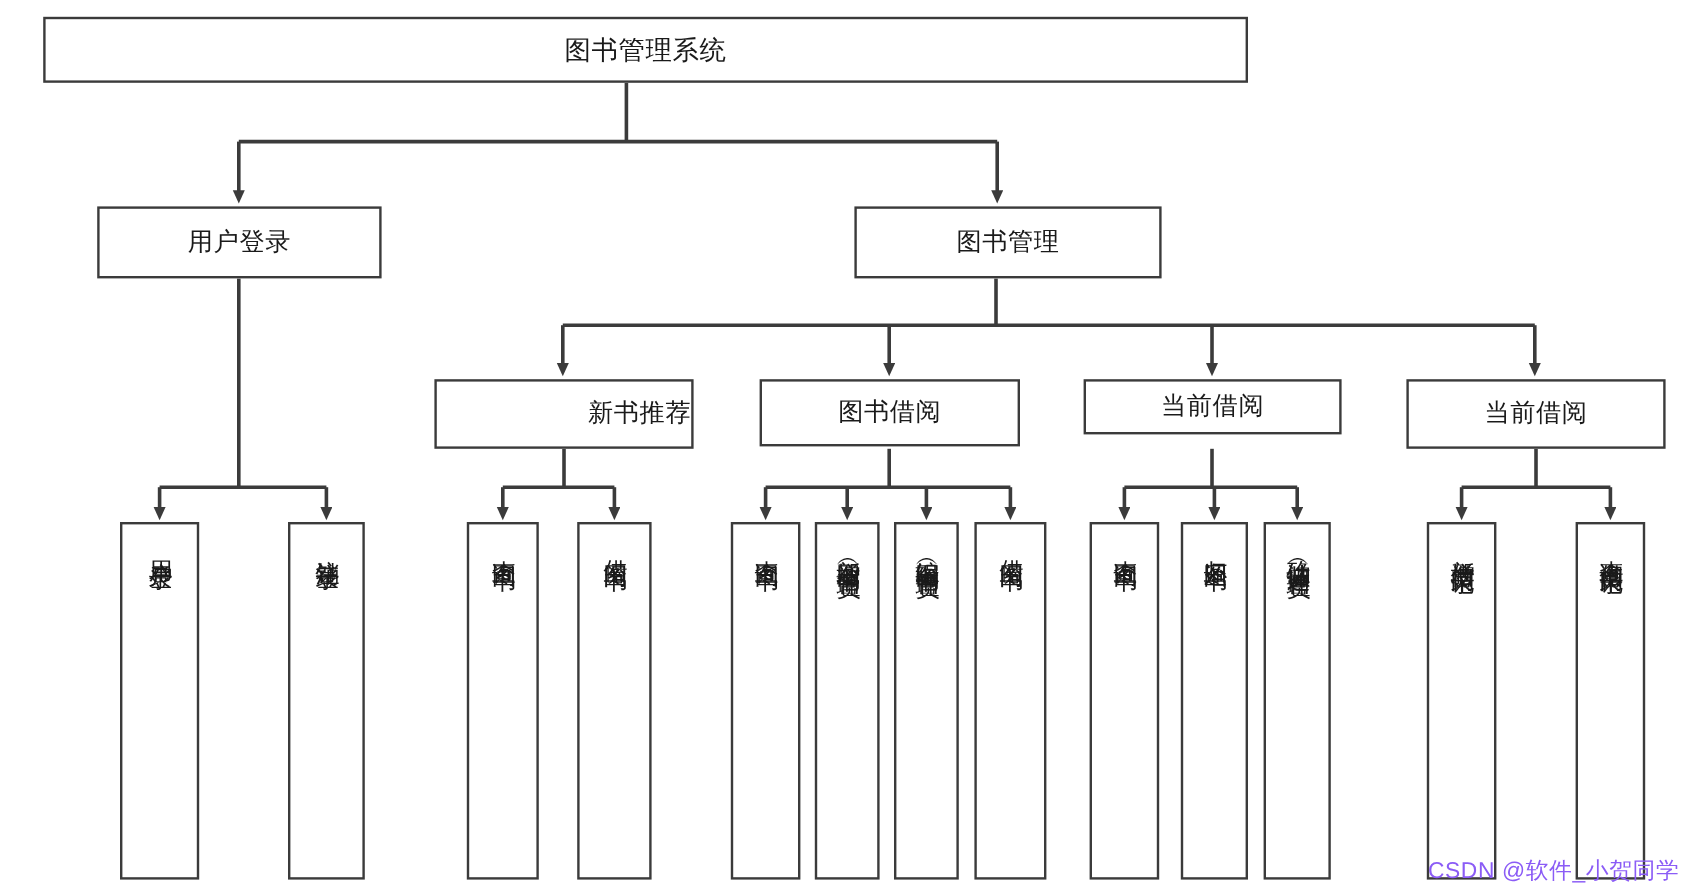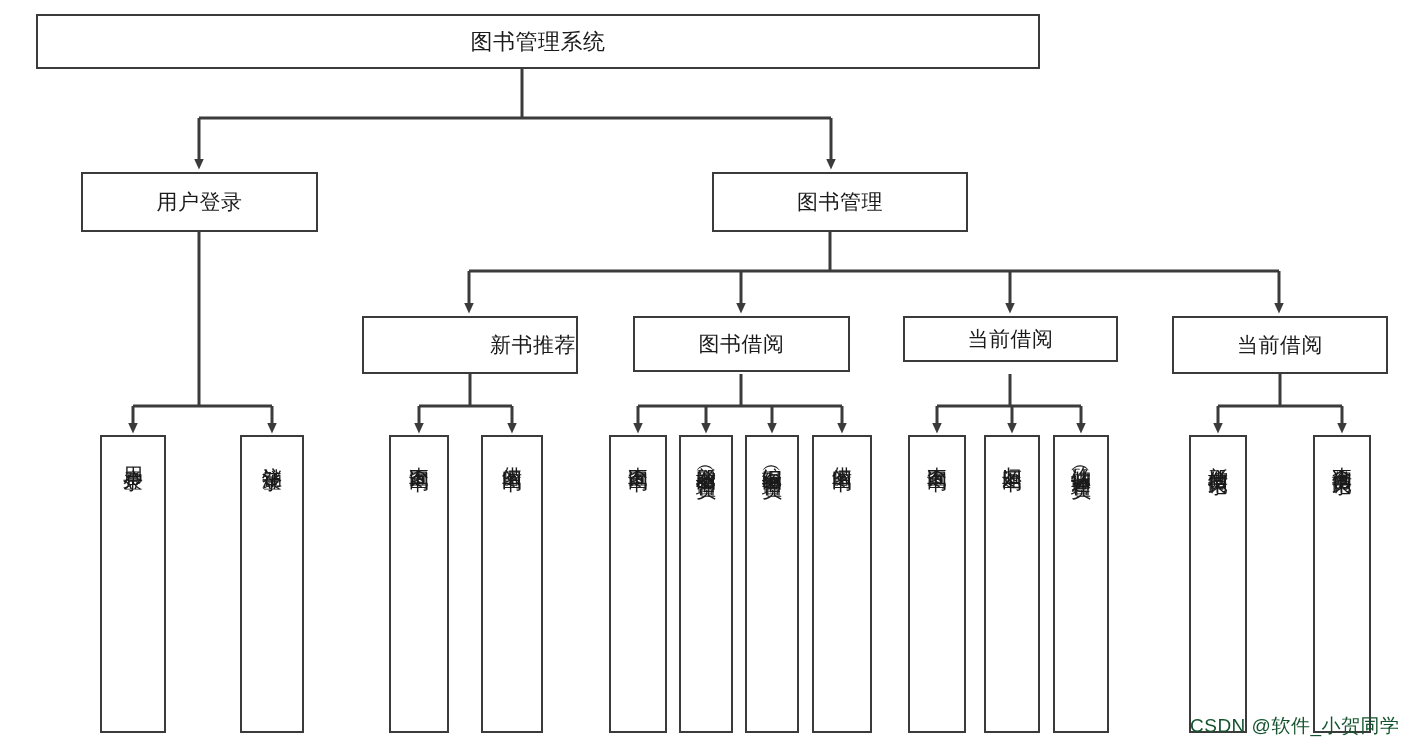--- a/index.html
+++ b/index.html
@@ -56,21 +56,21 @@
     letter-spacing: 2px;
     line-height: 1.05;
     white-space: nowrap;
   }
   .node.root .lbl {
     font-size: 22px;
   }
   .watermark {
     position: absolute;
     font-size: 19px;
-    color: #14532d;
+    color: #8b5cf6;
     white-space: nowrap;
     letter-spacing: 0.5px;
   }
 </style>
 </head>
 <body>
 
 <div id="canvas">
 
   <svg class="edges" viewBox="0 0 1405 747">

